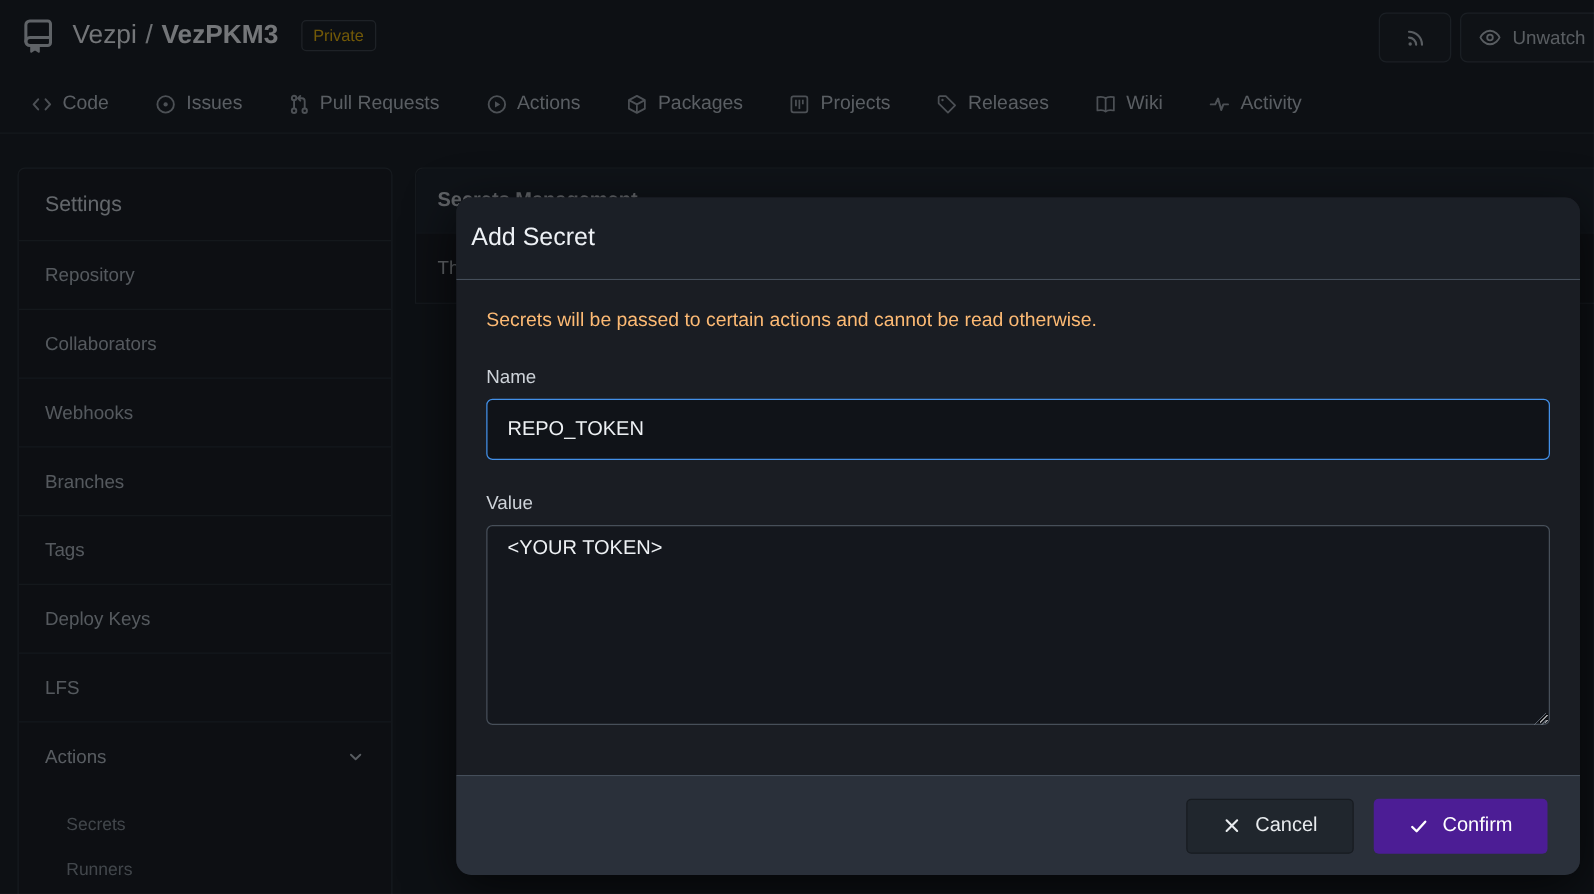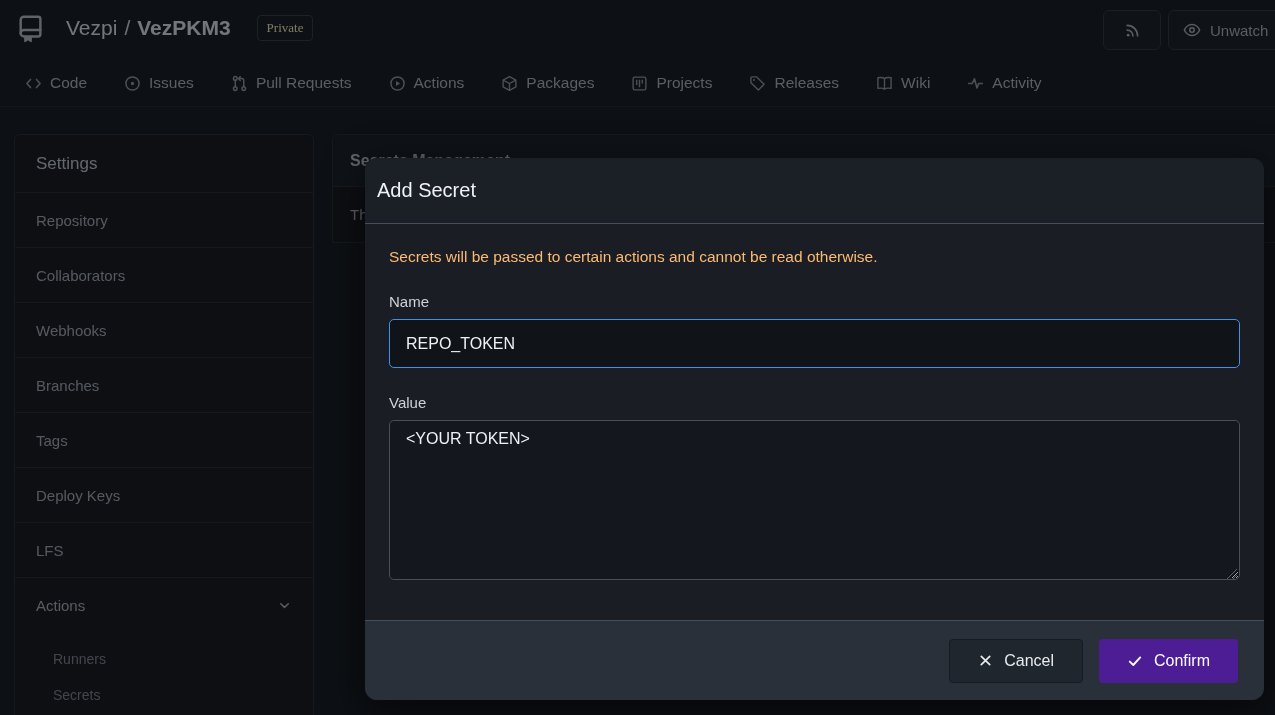--- a/index.html
+++ b/index.html
@@ -7,29 +7,29 @@
   body {
     font-family:"Liberation Sans","DejaVu Sans",sans-serif;
     background:#181c22;
     position:relative;
     color:#c7ccd3;
   }
   svg { display:block; }
 
   
   .top-header { position:absolute; left:0; top:0; width:100%; height:60px; }
-  .repo-title { position:absolute; left:16px; top:13px; display:flex; align-items:center; gap:20px; }
+  .repo-title { position:absolute; left:16px; top:13px; display:flex; align-items:center; gap:12px; }
   .repo-icon { color:#c3c8cf; }
   .repo-name { font-size:21px; color:#eef1f5; display:flex; gap:7px; align-items:baseline; }
   .repo-name .owner { font-weight:400; }
   .repo-name .sep { font-weight:400; color:#dfe3e8; }
   .repo-name .name { font-weight:700; }
   .badge-private {
-    margin-left:6px; font-size:13px; color:#fef9c3;
-    border:1px solid #3c424a; border-radius:4px; padding:4px 9px;font-family:Liberation Serif, serif;
+    margin-left:6px; font-size:13px; color:#eab308;
+    border:1px solid #3c424a; border-radius:4px; padding:4px 9px;
   }
   .hdr-btn {
     position:absolute; top:10px; height:40px;
     border:1px solid #343b43; border-radius:6px; background:#1c2127;
     display:flex; align-items:center; justify-content:center; gap:9px;
     color:#b6bcc3; font-size:15px; cursor:pointer;
   }
   .btn-rss { left:1103px; width:58px; }
   .btn-watch { left:1168px; width:140px; padding-left:14px; justify-content:flex-start; }
 
@@ -251,22 +251,22 @@
   <div class="sb-cell sb-item">LFS</div>
   <div class="sb-cell sb-actions">
     <span>Actions</span>
     <span>
       <svg width="15" height="15" viewBox="0 0 16 16" fill="none" stroke="currentColor" stroke-width="1.6" stroke-linecap="round" stroke-linejoin="round">
         <path d="M4 6.2 8 10l4-3.8"></path>
       </svg>
     </span>
   </div>
   <div class="sb-sub">
+    <div class="sb-sub-item">Secrets</div>
     <div class="sb-sub-item">Runners</div>
-    <div class="sb-sub-item">Secrets</div>
   </div>
 </div>
 
 <div class="main-panel">
   <div class="panel-header">Secrets Management</div>
   <div class="panel-body">Th</div>
 </div>
 
 <div class="overlay"></div>
 

